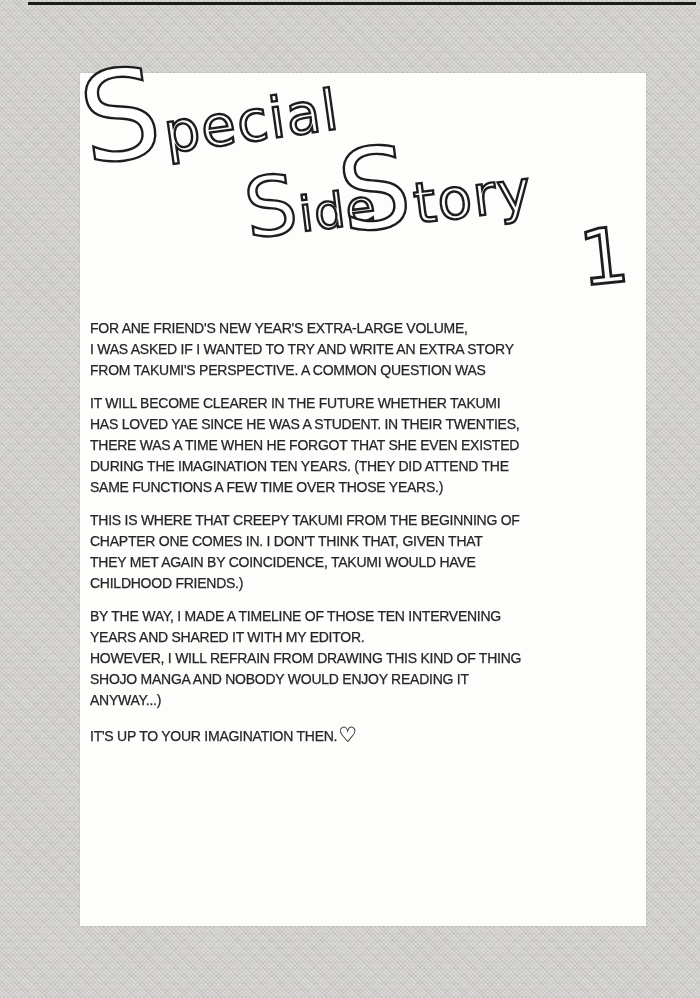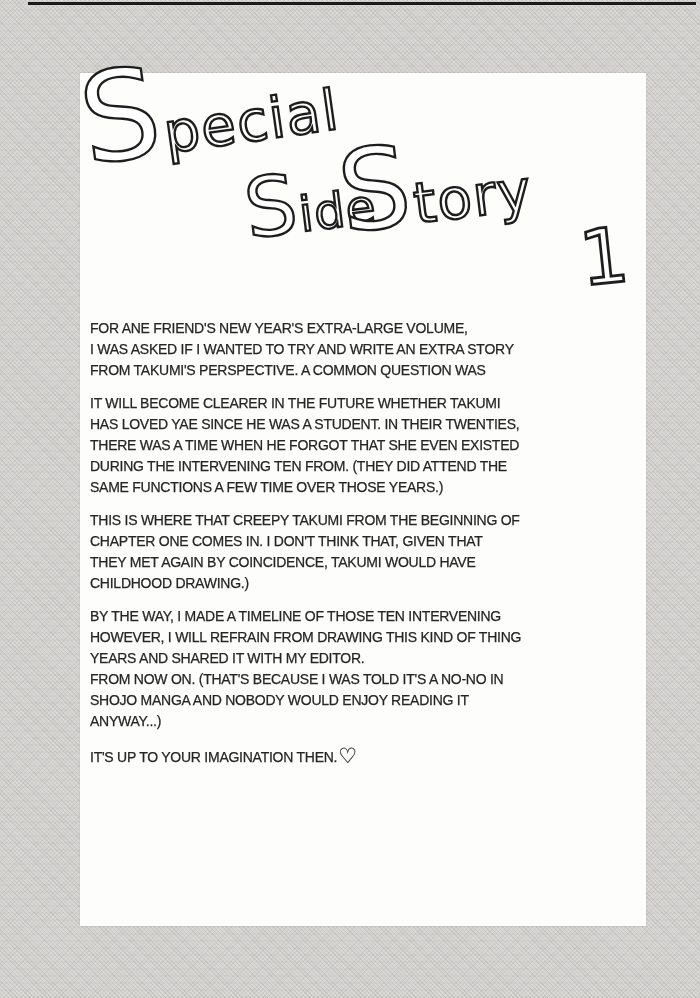--- a/index.html
+++ b/index.html
@@ -130,36 +130,35 @@
       <div class="para">
         <div class="line">FOR ANE FRIEND'S NEW YEAR'S EXTRA-LARGE VOLUME,</div>
         <div class="line">I WAS ASKED IF I WANTED TO TRY AND WRITE AN EXTRA STORY</div>
         <div class="line">FROM TAKUMI'S PERSPECTIVE. A COMMON QUESTION WAS</div>
       </div>
 
       <div class="para">
         <div class="line">IT WILL BECOME CLEARER IN THE FUTURE WHETHER TAKUMI</div>
         <div class="line">HAS LOVED YAE SINCE HE WAS A STUDENT. IN THEIR TWENTIES,</div>
         <div class="line">THERE WAS A TIME WHEN HE FORGOT THAT SHE EVEN EXISTED</div>
-        <div class="line">DURING THE INTERVENING TEN FROM. (THEY DID ATTEND THE</div>
+        <div class="line">DURING THE IMAGINATION TEN YEARS. (THEY DID ATTEND THE</div>
         <div class="line">SAME FUNCTIONS A FEW TIME OVER THOSE YEARS.)</div>
       </div>
 
       <div class="para">
         <div class="line">THIS IS WHERE THAT CREEPY TAKUMI FROM THE BEGINNING OF</div>
         <div class="line">CHAPTER ONE COMES IN. I DON'T THINK THAT, GIVEN THAT</div>
         <div class="line">THEY MET AGAIN BY COINCIDENCE, TAKUMI WOULD HAVE</div>
-        <div class="line">CHILDHOOD DRAWING.)</div>
+        <div class="line">CHILDHOOD FRIENDS.)</div>
       </div>
 
       <div class="para">
         <div class="line">BY THE WAY, I MADE A TIMELINE OF THOSE TEN INTERVENING</div>
+        <div class="line">YEARS AND SHARED IT WITH MY EDITOR.</div>
         <div class="line">HOWEVER, I WILL REFRAIN FROM DRAWING THIS KIND OF THING</div>
-        <div class="line">YEARS AND SHARED IT WITH MY EDITOR.</div>
-        <div class="line">FROM NOW ON. (THAT'S BECAUSE I WAS TOLD IT'S A NO-NO IN</div>
         <div class="line">SHOJO MANGA AND NOBODY WOULD ENJOY READING IT</div>
         <div class="line">ANYWAY...)</div>
       </div>
 
       <div class="para closing">
         <span class="line">IT'S UP TO YOUR IMAGINATION THEN.</span><span class="heart">♡</span>
       </div>
 
     </div>
   </div>

